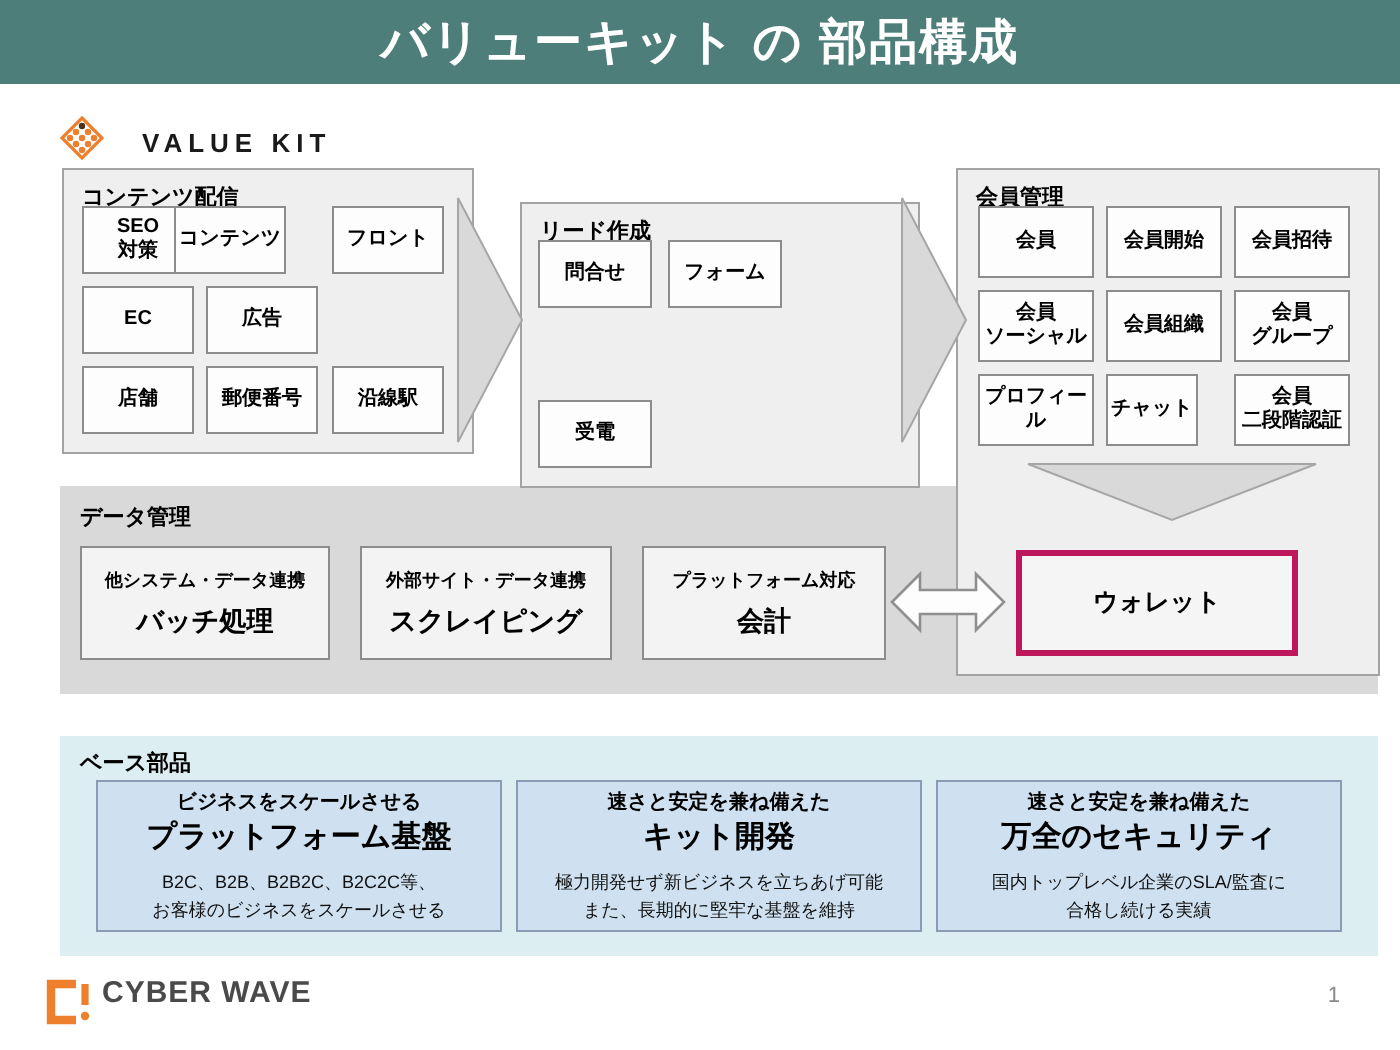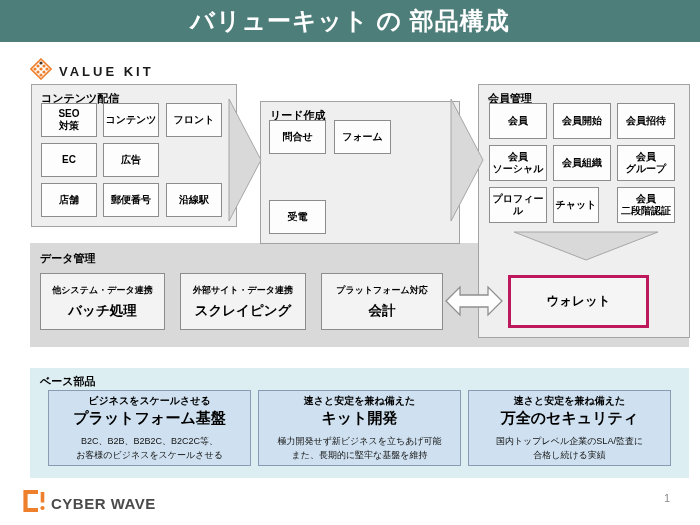--- a/index.html
+++ b/index.html
@@ -9,21 +9,21 @@
     font-family:"Liberation Sans", sans-serif; overflow:hidden;
   }
   
   .header {
     position:absolute; left:0; top:0; width:700px; height:42px;
     background:#4e7e79; display:flex; align-items:center; justify-content:center;
   }
   .header-title { color:#ffffff; font-size:24px; font-weight:700; letter-spacing:1px; }
 
   
-  .vk-logo { position:absolute; left:30px; top:58px; display:flex; align-items:center; gap:7px; }
+  .vk-logo { position:absolute; left:30px; top:58px; display:flex; align-items:center; gap:19px; }
   .vk-name { font-size:13px; font-weight:700; letter-spacing:3px; color:#1a1a1a; }
 
   
   .panel { position:absolute; background:#efefef; border:1px solid #a3a3a3; z-index:2; }
   .panel-label { position:absolute; left:9px; top:6px; font-size:11px; font-weight:700; color:#000; }
   .cell {
     position:absolute; background:#fdfdfd; border:1px solid #8c8c8c;
     display:flex; align-items:center; justify-content:center; text-align:center;
     font-size:10px; font-weight:700; color:#000; line-height:1.2; white-space:pre-line;
   }
@@ -49,21 +49,21 @@
   .base-label { position:absolute; left:40px; top:374px; font-size:11px; font-weight:700; color:#000; z-index:2; }
   .base-box {
     position:absolute; top:390px; width:203px; height:76px; background:#cfe1f0; border:1px solid #8a9cb3; z-index:2;
     display:flex; flex-direction:column; align-items:center; justify-content:center; text-align:center;
   }
   .base-tagline { font-size:10px; font-weight:700; color:#000; }
   .base-title { font-size:15px; font-weight:700; color:#000; margin-top:1px; }
   .base-body { font-size:9px; font-weight:400; color:#111; line-height:1.45; margin-top:7px; white-space:pre-line; }
 
   
-  .cw-logo { position:absolute; left:20px; top:488px; display:flex; align-items:center; gap:5px; z-index:2; }
+  .cw-logo { position:absolute; left:20px; top:488px; display:flex; gap:5px; z-index:2; }
   .cw-name { font-size:15px; font-weight:700; letter-spacing:0.5px; color:#4a4a4a; }
   .page-num { position:absolute; right:30px; top:492px; font-size:11px; color:#8a8a8a; z-index:2; }
 </style>
 </head>
 <body>
 
 <div class="slide">
 
   <div class="header">
     <div class="header-title">バリューキット の 部品構成</div>
@@ -84,21 +84,21 @@
         <circle cx="11" cy="17" r="1.6" fill="#ee7f2d"></circle>
       </svg>
     </span>
     <span class="vk-name">VALUE KIT</span>
   </div>
 
   <div class="panel" style="left:31px; top:84px; width:206px; height:143px;">
     <div class="panel-label">コンテンツ配信</div>
     <div class="cell" style="left:9px;  top:18px; width:56px; height:34px;">SEO
 対策</div>
-    <div class="cell" style="left:71px; top:18px; width:56px; height:34px;">コンテンツ</div>
+    <div class="cell" style="left:55px; top:18px; width:56px; height:34px;">コンテンツ</div>
     <div class="cell" style="left:9px;  top:58px; width:56px; height:34px;">EC</div>
     <div class="cell" style="left:134px;top:18px; width:56px; height:34px;">フロント</div>
     <div class="cell" style="left:71px; top:58px; width:56px; height:34px;">広告</div>
     <div class="cell" style="left:9px;  top:98px; width:56px; height:34px;">店舗</div>
     <div class="cell" style="left:71px; top:98px; width:56px; height:34px;">郵便番号</div>
     <div class="cell" style="left:134px;top:98px; width:56px; height:34px;">沿線駅</div>
   </div>
 
   <div class="flow-arrow" style="left:228px; top:98px;">
     <svg width="34" height="124" viewBox="0 0 34 124">

